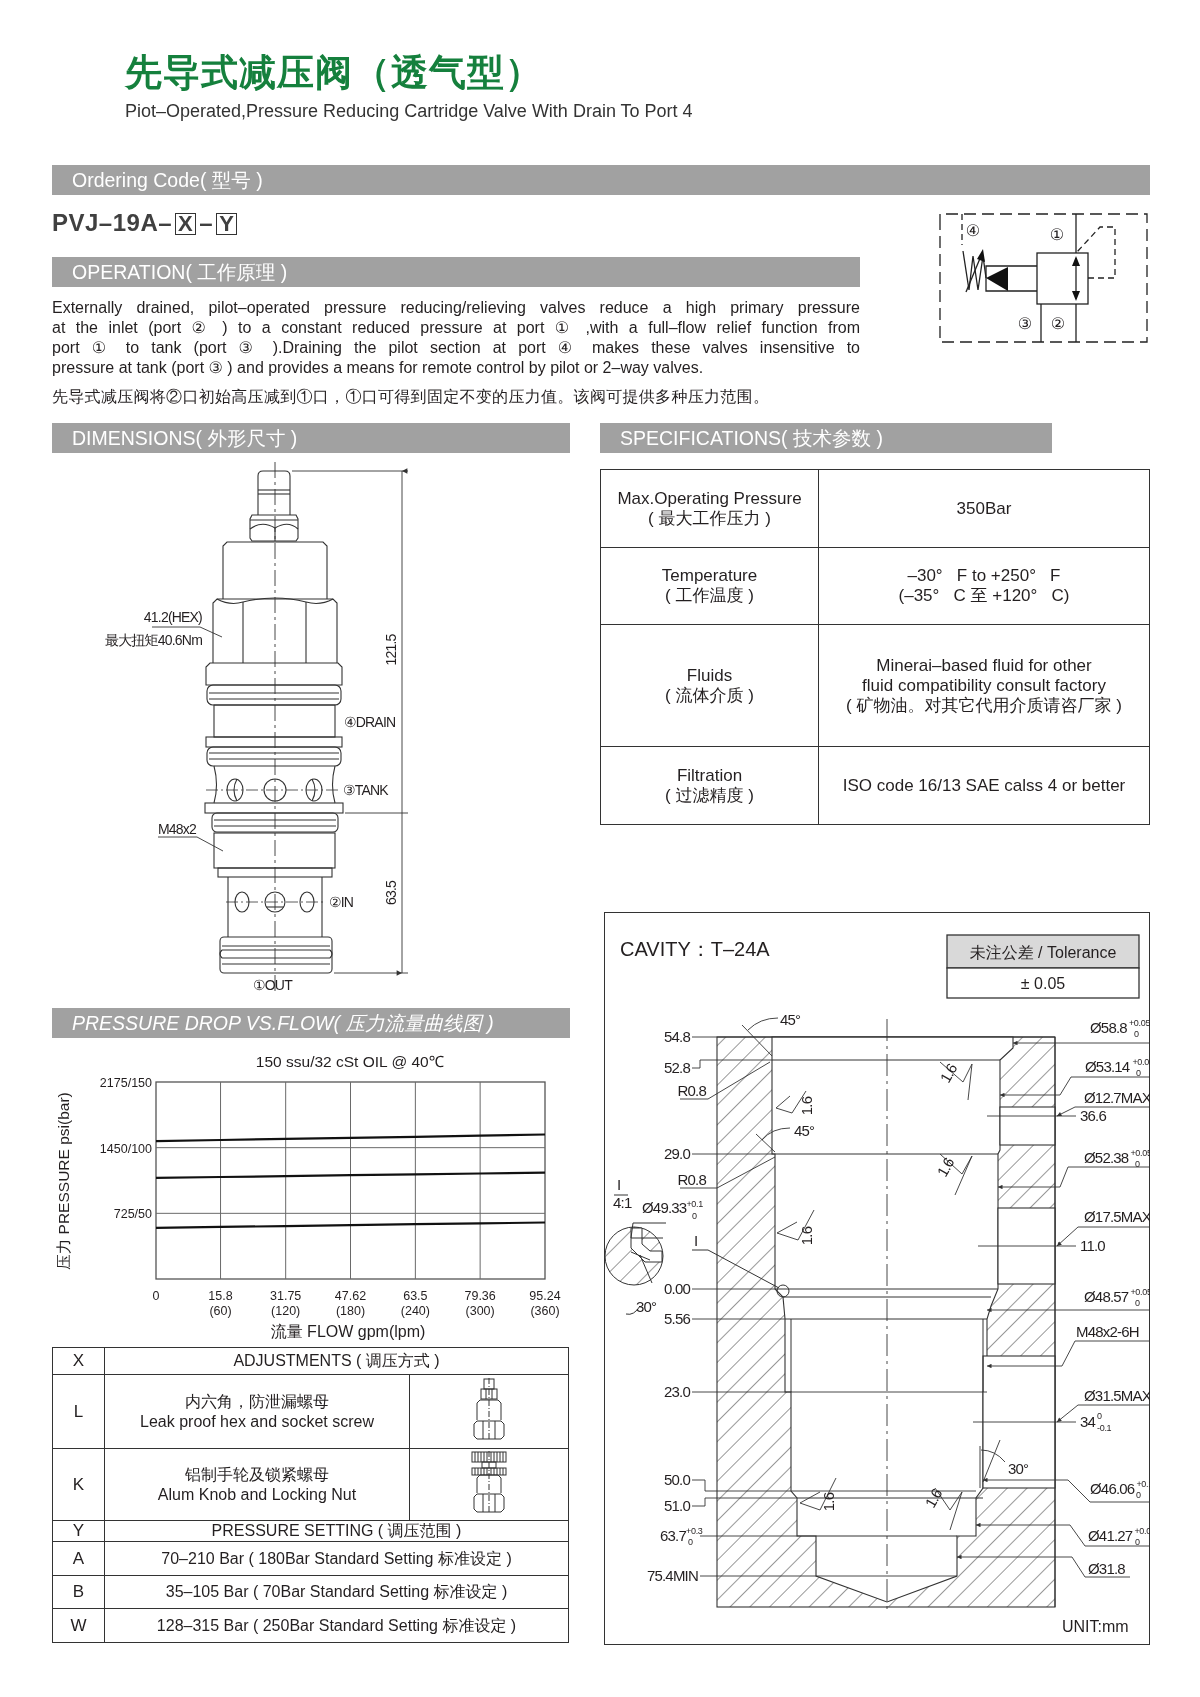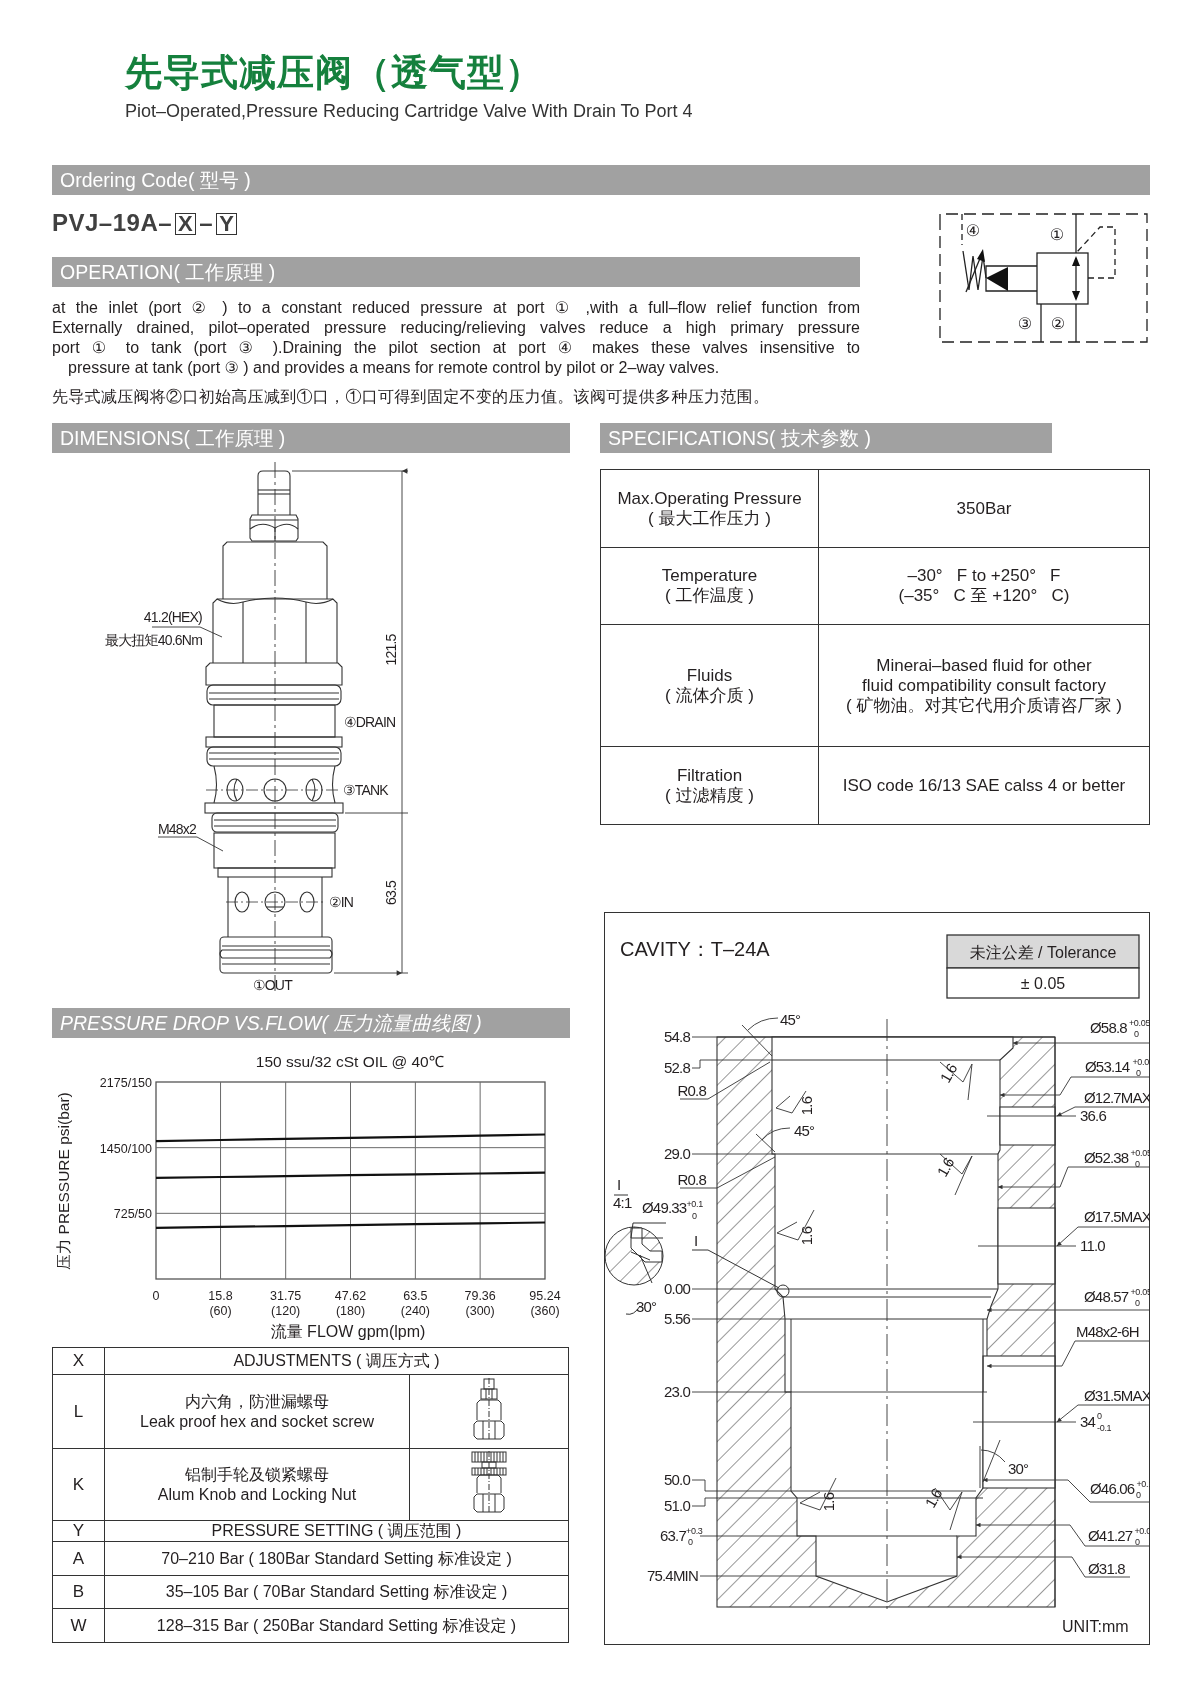--- a/index.html
+++ b/index.html
@@ -1,26 +1,26 @@
 <!DOCTYPE html>
 <html><head>
 <meta charset="utf-8">
 <style>
   * { box-sizing: border-box; margin: 0; padding: 0; }
   html, body { width: 1200px; height: 1697px; background: #ffffff; }
   body { position: relative; font-family: "Liberation Sans", sans-serif; color: #231f20; overflow: hidden; }
   .abs { position: absolute; }
   .title-cn { left: 125px; top: 48px; font-size: 37px; font-weight: bold; color: #15803d; letter-spacing: 1px; white-space: nowrap; }
   .subtitle { left: 125px; top: 101px; font-size: 18px; color: #333; white-space: nowrap; }
-  .bar { background: #a1a1a1; color: #ffffff; height: 30px; line-height: 30px; font-size: 19.5px; padding-left: 8px; white-space: nowrap; }
+  .bar { background: #a1a1a1; color: #ffffff; height: 30px; line-height: 30px; font-size: 19.5px; padding-left: 20px; white-space: nowrap; }
   .code-line { left: 52px; top: 209px; font-size: 24px; font-weight: bold; white-space: nowrap; letter-spacing: 0.5px; color: #404040; }
   .code-box { display: inline-block; border: 1.5px solid #333; line-height: 20px; padding: 0 2px; margin: 0 3px; font-size: 22px; }
   .para { left: 52px; top: 298px; width: 808px; font-size: 16px; line-height: 20px; }
   .para .ln { display: block; text-align: justify; text-align-last: justify; white-space: nowrap; overflow: visible; }
-  .para .ln.last { text-align-last: left; margin-left: 16px; }
+  .para .ln.last { text-align-last: left; }
   .cn-line { left: 52px; top: 387px; font-size: 16px; white-space: nowrap; letter-spacing: 0.3px; }
   table { border-collapse: collapse; }
   .spec-table { left: 600px; top: 469px; width: 550px; font-size: 17px; }
   .spec-table td { border: 1.5px solid #333; text-align: center; vertical-align: middle; line-height: 20px; }
   .spec-table td.param { width: 218px; }
   .spec-table td span { display: block; white-space: pre; }
   .cavity-box { left: 604px; top: 912px; width: 546px; height: 733px; border: 1.5px solid #333; }
   .adj-table { left: 52px; top: 1347px; width: 517px; font-size: 16px; }
   .adj-table td { border: 1.5px solid #333; text-align: center; vertical-align: middle; line-height: 20px; white-space: nowrap; }
   .adj-table td.key { width: 52px; font-size: 17px; }
@@ -66,29 +66,29 @@
   <text x="973" y="236" font-size="16" text-anchor="middle">④</text>
   <text x="1057" y="240" font-size="16" text-anchor="middle">①</text>
   <text x="1025" y="329" font-size="16" text-anchor="middle">③</text>
   <text x="1058" y="329" font-size="16" text-anchor="middle">②</text>
 </svg>
 
 <div class="abs bar" style="left:52px;top:257px;width:808px;">
   <span>OPERATION( 工作原理 )</span>
 </div>
 <div class="abs para">
+  <span class="ln">Externally drained, pilot–operated pressure reducing/relieving valves reduce a high primary pressure</span>
   <span class="ln">at the inlet (port ② ) to a constant reduced pressure at port ① ,with a full–flow relief function from</span>
-  <span class="ln">Externally drained, pilot–operated pressure reducing/relieving valves reduce a high primary pressure</span>
   <span class="ln">port ① to tank (port ③ ).Draining the pilot section at port ④ makes these valves insensitive to</span>
   <span class="ln last">pressure at tank (port ③ ) and provides a means for remote control by pilot or 2–way valves.</span>
 </div>
 <div class="abs cn-line">先导式减压阀将②口初始高压减到①口，①口可得到固定不变的压力值。该阀可提供多种压力范围。</div>
 
 <div class="abs bar" style="left:52px;top:423px;width:518px;">
-  <span>DIMENSIONS( 工作原理 )</span>
+  <span>DIMENSIONS( 外形尺寸 )</span>
 </div>
 
 <svg class="abs" style="left:52px;top:455px;" width="518" height="545" viewBox="52 455 518 545">
   <defs>
     <marker id="arrV" viewBox="0 0 10 10" refX="5" refY="0" markerWidth="6" markerHeight="8" orient="auto-start-reverse">
       <path d="M0 10 L5 0 L10 10 Z" fill="#333"></path>
     </marker>
   </defs>
   <g stroke="#333" fill="none" stroke-width="1.1">
     <line x1="275" y1="462" x2="275" y2="992" stroke-dasharray="16 4 3 4" stroke-width="0.9"></line>

